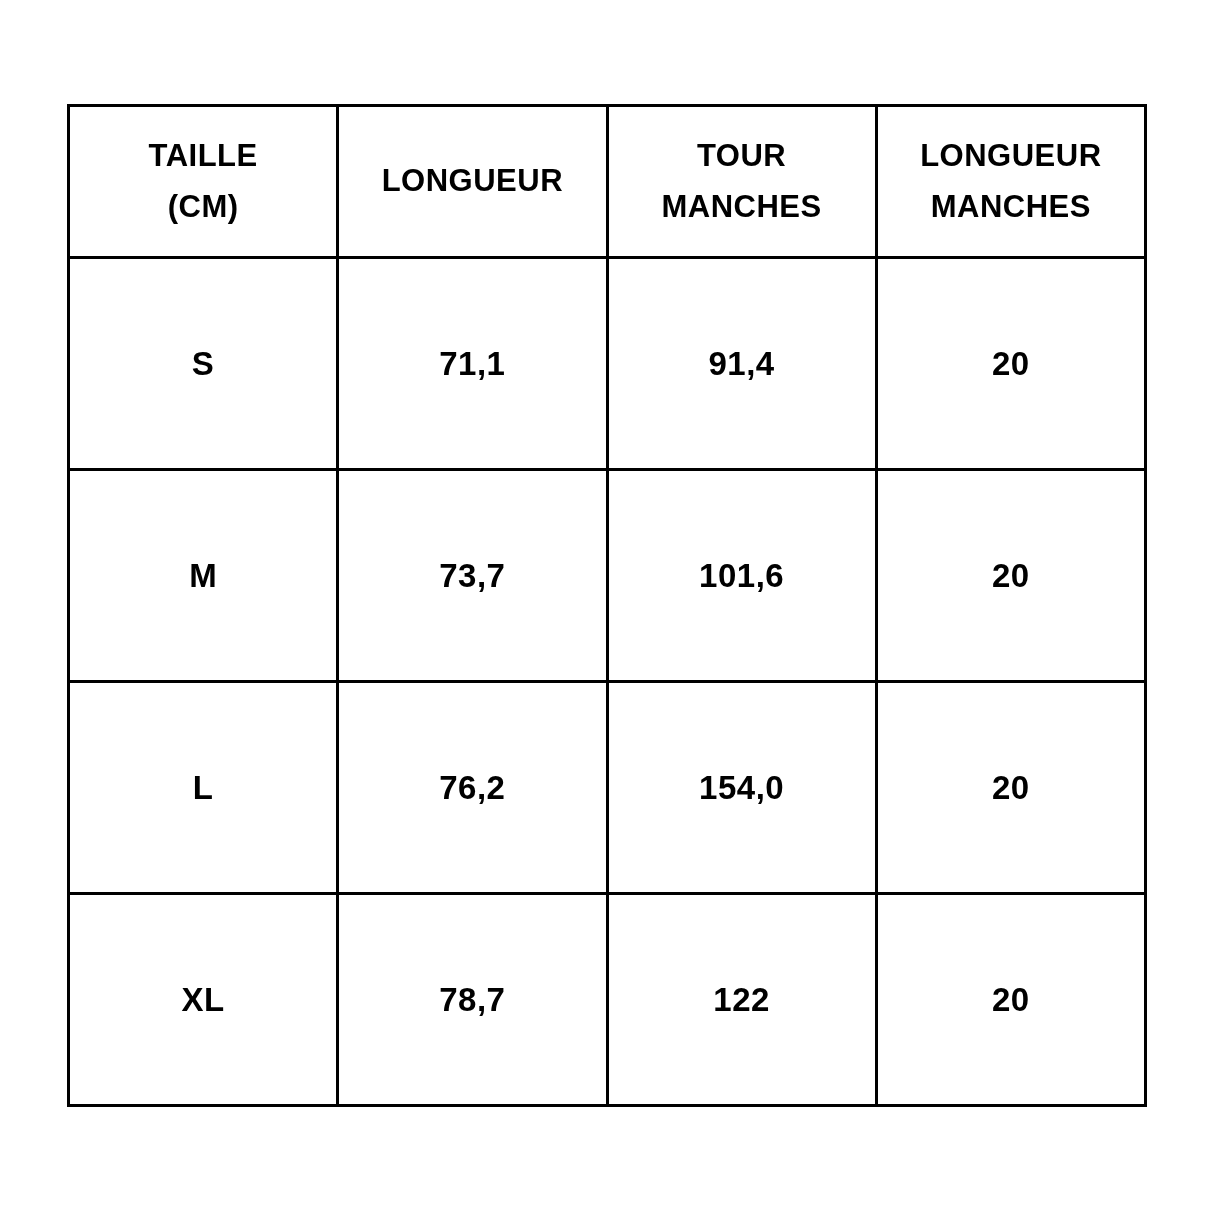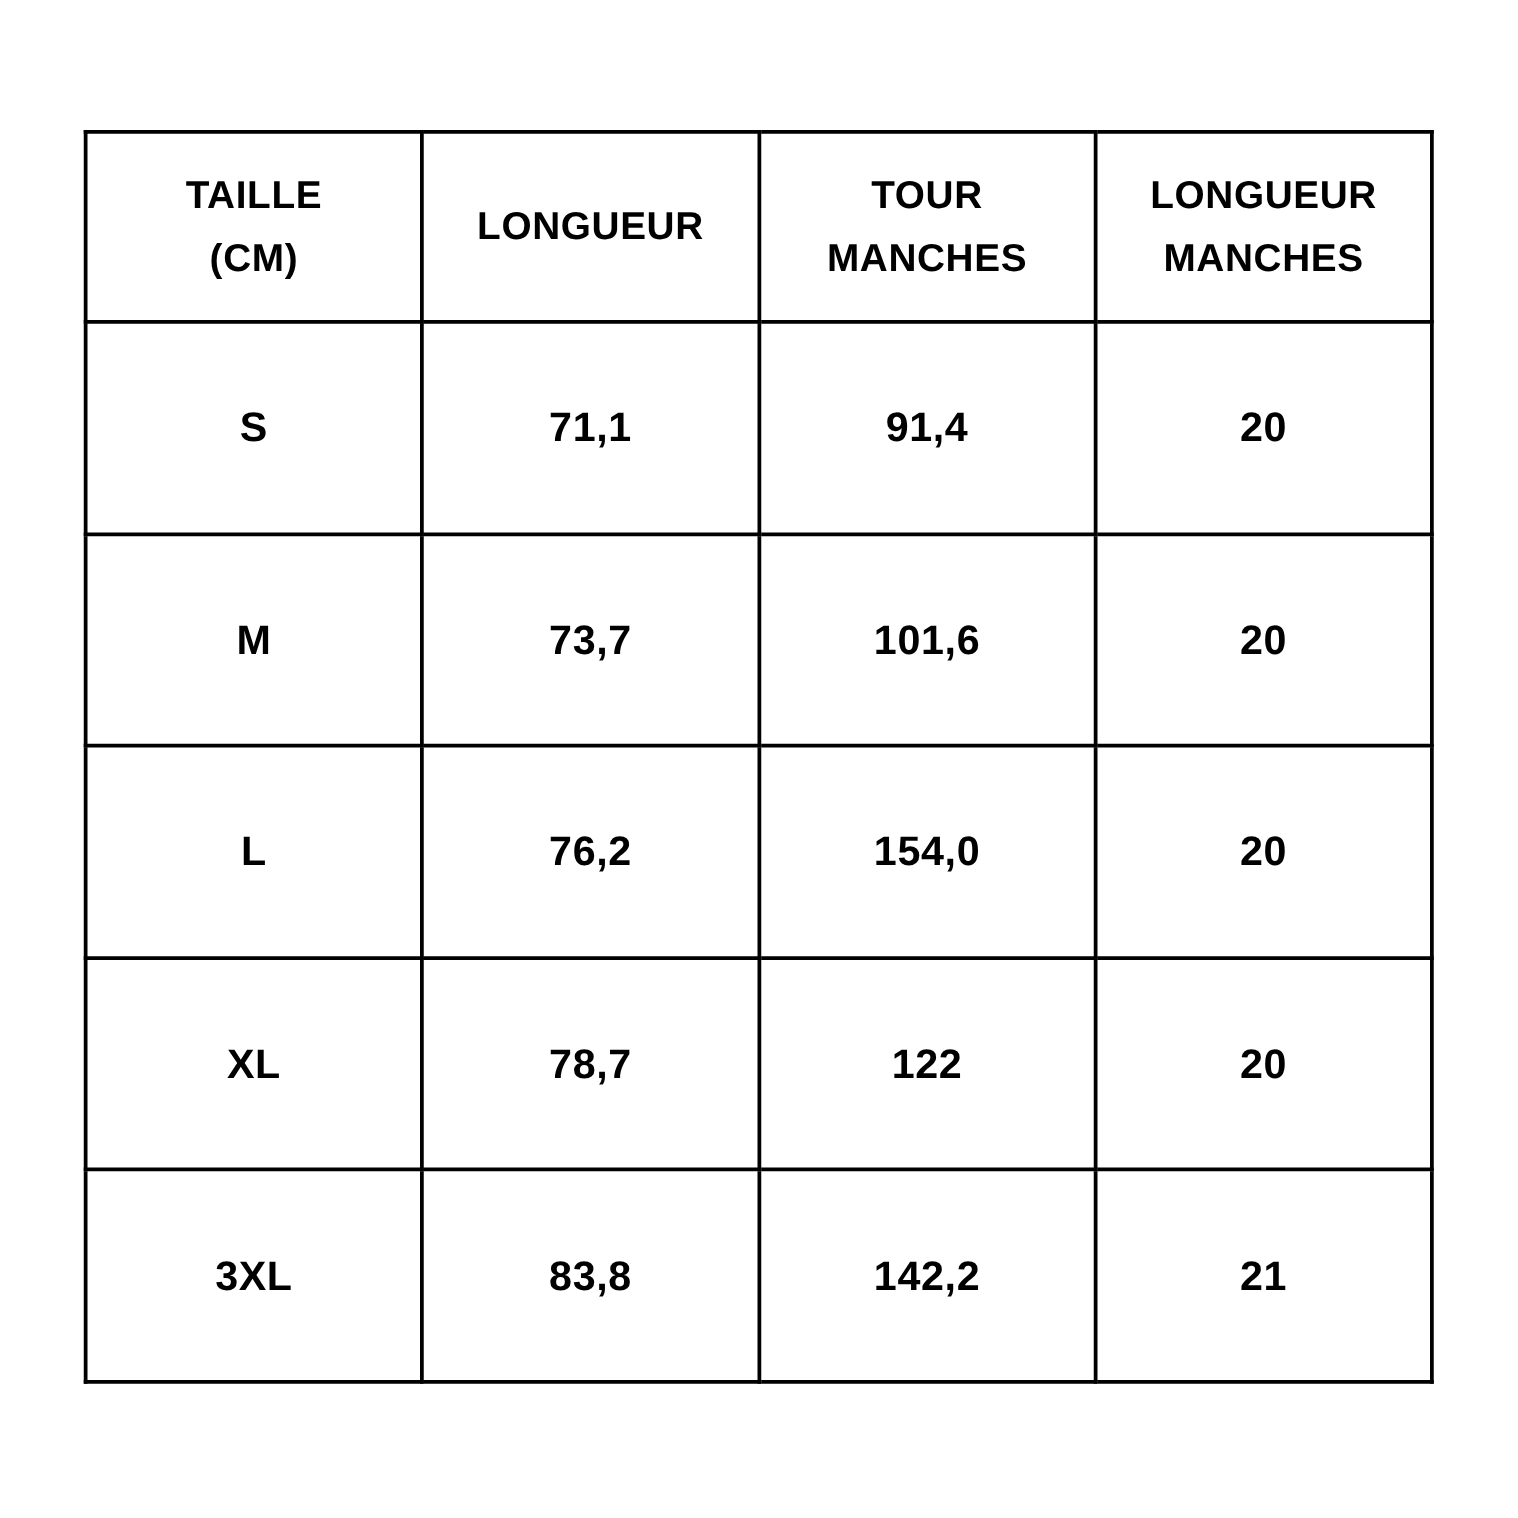--- a/index.html
+++ b/index.html
@@ -98,21 +98,15 @@
         <td class="data-cell">76,2</td>
         <td class="data-cell">154,0</td>
         <td class="data-cell">20</td>
       </tr>
       <tr>
         <td class="data-cell">XL</td>
         <td class="data-cell">78,7</td>
         <td class="data-cell">122</td>
         <td class="data-cell">20</td>
       </tr>
-      <tr>
-        <td class="data-cell">3XL</td>
-        <td class="data-cell">83,8</td>
-        <td class="data-cell">142,2</td>
-        <td class="data-cell">21</td>
-      </tr>
     </tbody>
   </table>
 </div>
 
 </body></html>

